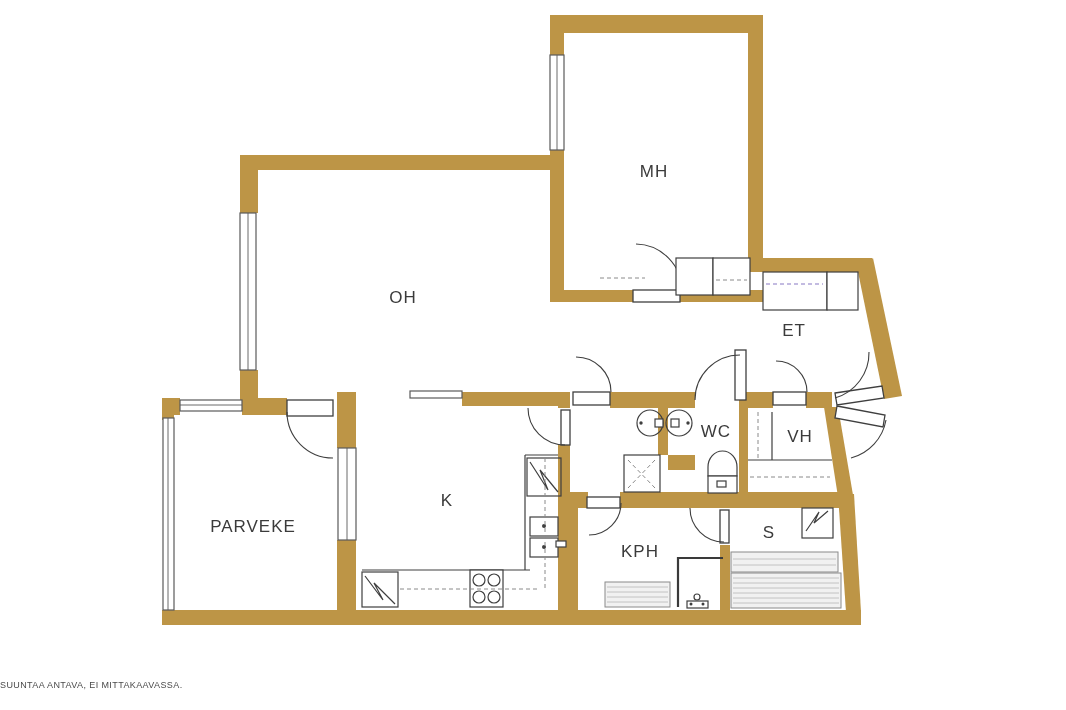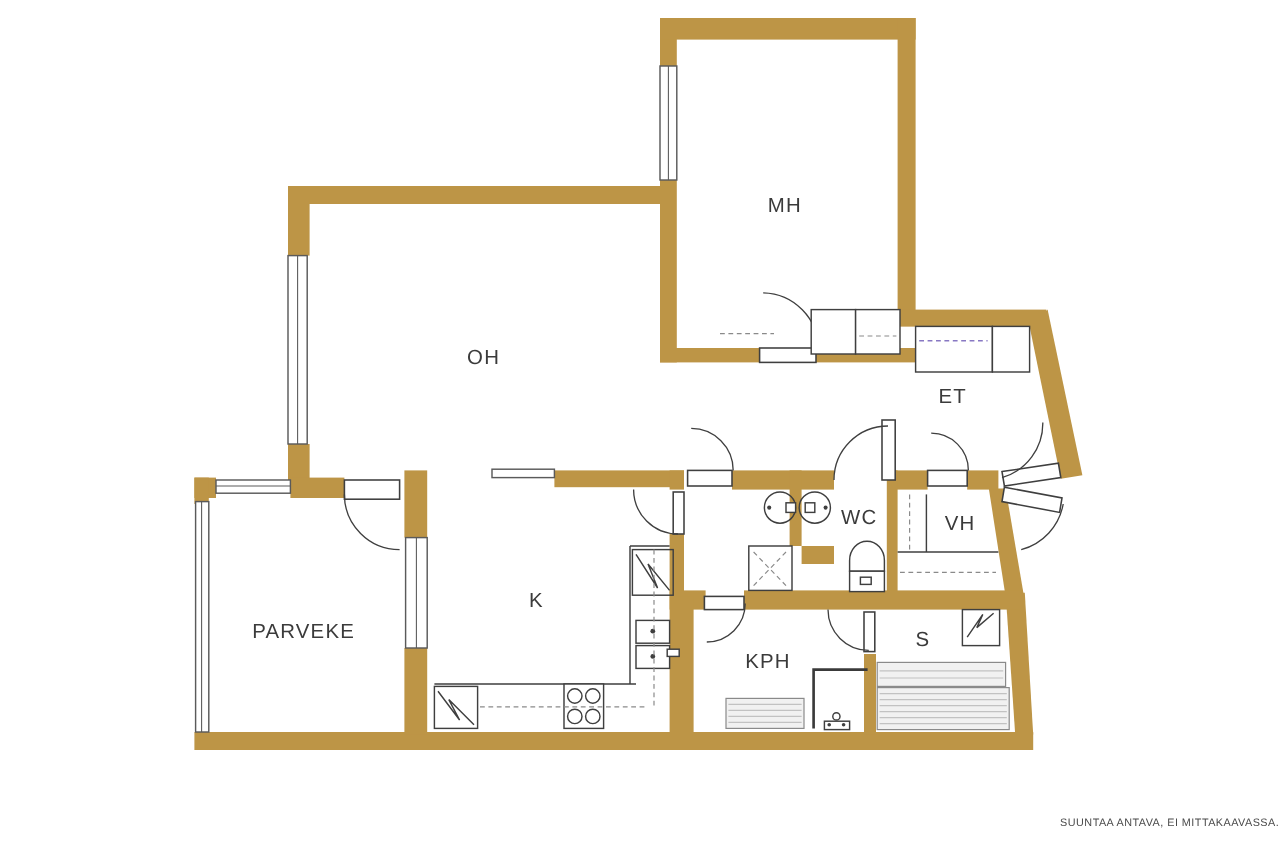--- a/index.html
+++ b/index.html
@@ -23,21 +23,21 @@
   .stripe{stroke:#c2c2c2;stroke-width:1;}
   .part{fill:none;stroke:#3a3a3a;stroke-width:2.2;}
   .lbl{fill:var(--label,#3B3B3B);font-size:17px;letter-spacing:1px;text-anchor:middle;
        font-family:"Liberation Sans",sans-serif;}
   
   .logo-text{fill:var(--brand,#B28A3E);font-size:40px;letter-spacing:5px;
              font-family:"Liberation Sans",sans-serif;}
   .logo-sub{fill:var(--brand,#B28A3E);font-size:10px;letter-spacing:2.5px;
             font-family:"Liberation Sans",sans-serif;}
   .bird{fill:var(--brand,#B28A3E);}
-  .disclaimer{position:absolute;left:0;right:0;top:680px;text-align:right;
+  .disclaimer{position:absolute;left:0;right:0;top:680px;text-align:left;
               font-size:9px;letter-spacing:0.4px;color:#4a4a4a;}
   .logo-wrap{position:absolute;left:30px;top:626px;width:210px;height:72px;}
 </style>
 </head>
 <body>
 
 <div class="stage">
   <svg width="1066" height="710" viewBox="0 0 1066 710">
 
     <g>

